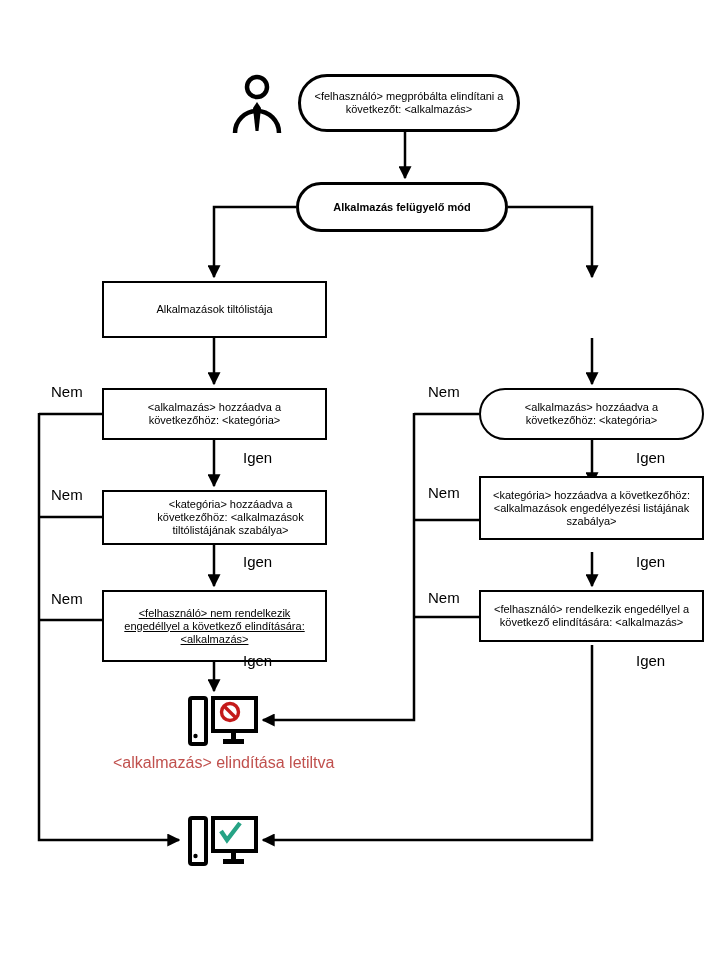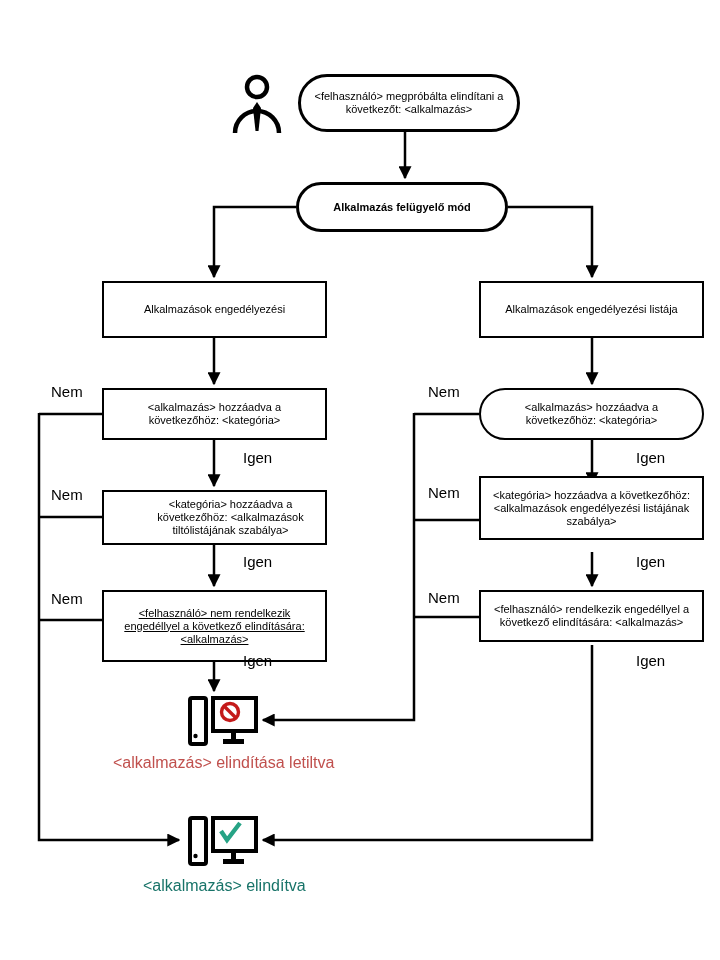--- a/index.html
+++ b/index.html
@@ -69,24 +69,21 @@
 
   <div class="node ellipse" style="left:289px;top:74px;width:222px;height:58px;border-radius:30px;">
     <span>&lt;felhasználó&gt; megpróbálta elindítani a következőt: &lt;alkalmazás&gt;</span>
   </div>
 
   <div class="node ellipse" style="left:287px;top:182px;width:212px;height:50px;border-radius:26px;font-weight:bold;">
     <span>Alkalmazás felügyelő mód</span>
   </div>
 
   <div class="node" style="left:93px;top:281px;width:225px;height:57px;">
-    <span>Alkalmazások engedélyezési</span>
-  </div>
-  <div class="node" style="left:470px;top:281px;width:225px;height:57px;">
-    <span>Alkalmazások engedélyezési listája</span>
+    <span>Alkalmazások tiltólistája</span>
   </div>
 
   <div class="node" style="left:93px;top:388px;width:225px;height:52px;">
     <span>&lt;alkalmazás&gt; hozzáadva a következőhöz: &lt;kategória&gt;</span>
   </div>
   <div class="node" style="left:93px;top:490px;width:225px;height:55px;padding-left:40px;">
     <span>&lt;kategória&gt; hozzáadva a következőhöz: &lt;alkalmazások tiltólistájának szabálya&gt;</span>
   </div>
   <div class="node" style="left:93px;top:590px;width:225px;height:72px;text-decoration:underline;">
     <span>&lt;felhasználó&gt; nem rendelkezik engedéllyel a következő elindítására: &lt;alkalmazás&gt;</span>
@@ -140,15 +137,14 @@
       <circle cx="8.5" cy="41" r="2.2" fill="#000"></circle>
       <rect x="26" y="3" width="43" height="33" fill="#fff" stroke="#000" stroke-width="4"></rect>
       <rect x="44" y="36" width="5" height="8" fill="#000"></rect>
       <rect x="36" y="44" width="21" height="5" fill="#000"></rect>
       <g>
         <polyline points="34,16 40,25 53,8" fill="none" stroke="#26A385" stroke-width="4.4"></polyline>
       </g>
     </svg>
   </div>
 
-  <div class="outcome allowed" style="left:134px;top:876px;">&lt;alkalmazás&gt; elindítva</div>
 
 </div>
 
 </body></html>

